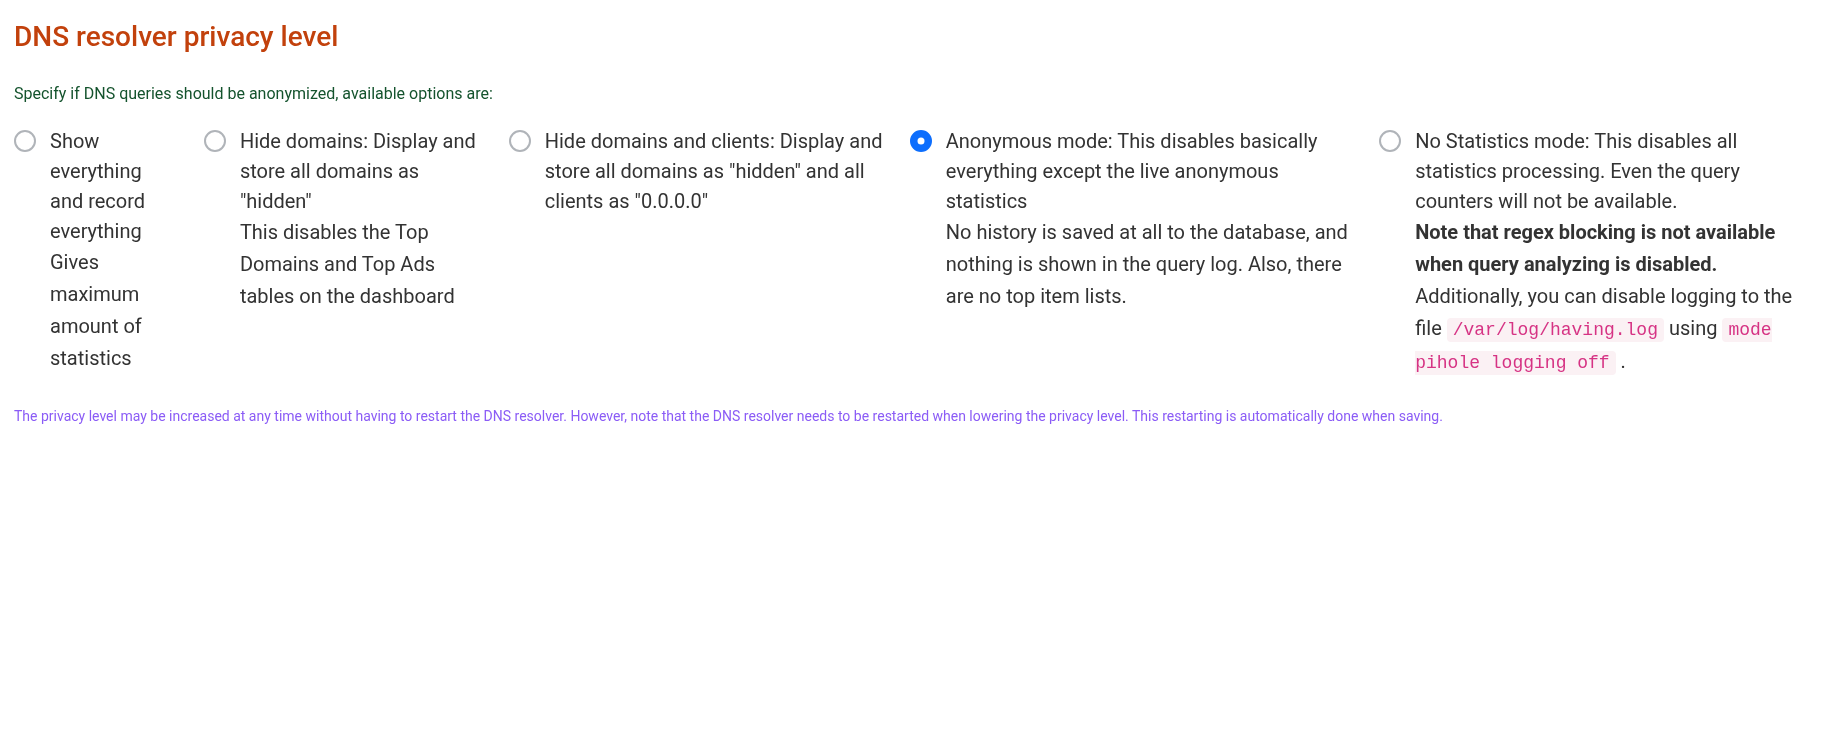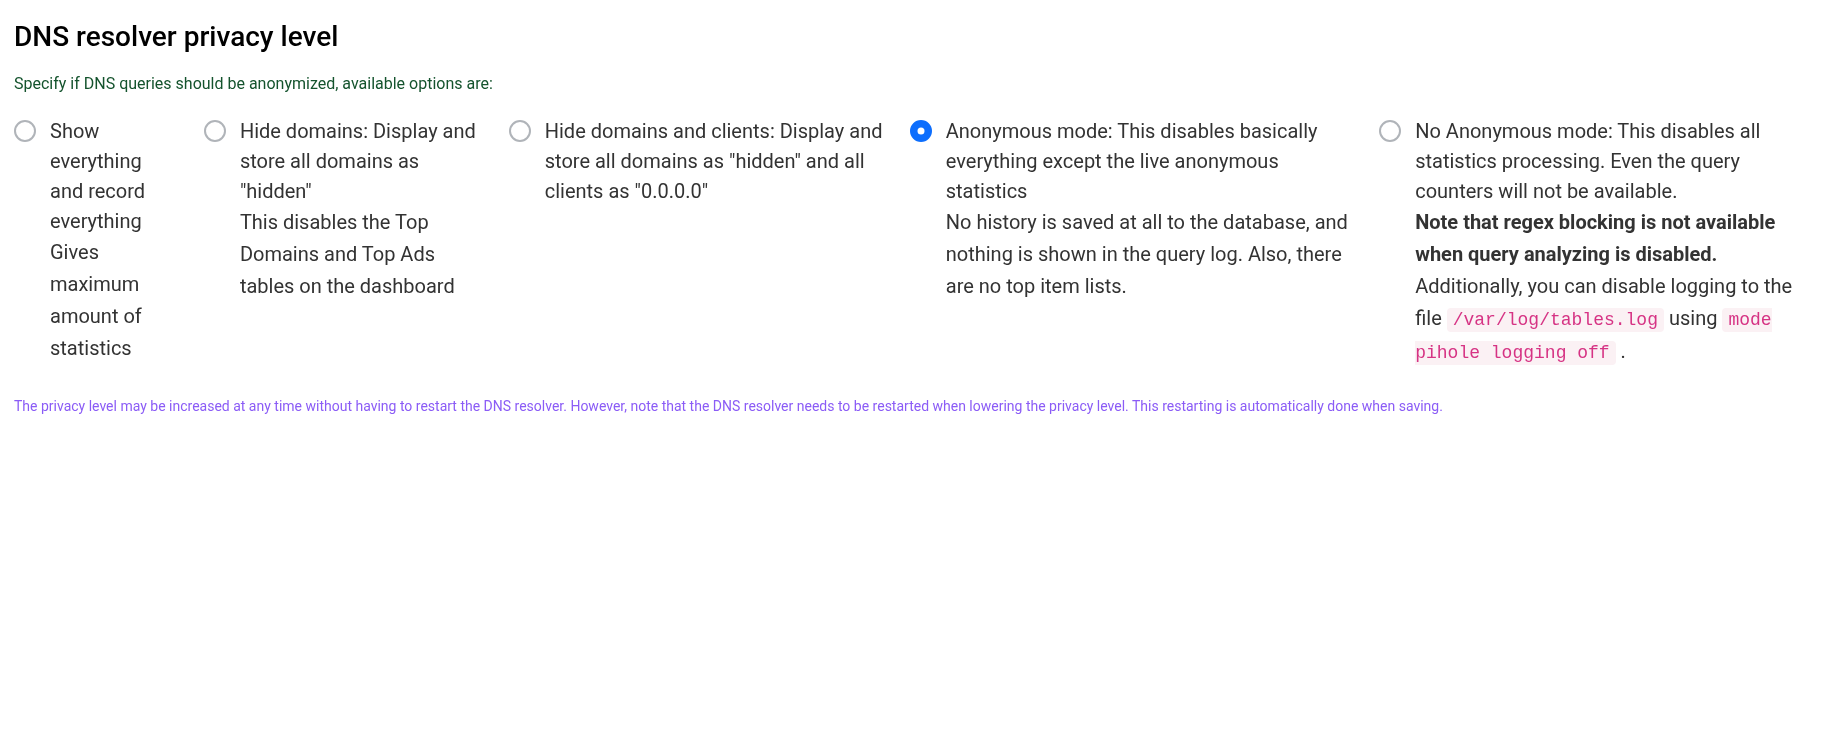--- a/index.html
+++ b/index.html
@@ -11,22 +11,22 @@
     font-family: -apple-system, BlinkMacSystemFont, "Segoe UI", Roboto, "Helvetica Neue", Arial, sans-serif;
     color: #212529;
     background: #ffffff;
     padding: 16px 14px;
     font-size: 20px;
     line-height: 1.5;
   }
   h2.section-title {
     font-size: 28px;
     font-weight: 500;
-    color: #000000;
-    margin-bottom: 14px;
+    color: #c2410c;
+    margin-bottom: 24px;
   }
   p.intro {
     font-size: 16px;
     color: #14532d;
     margin-bottom: 20px;
   }
   .radio-group {
     display: flex;
     flex-direction: row;
     gap: 26px;
@@ -130,23 +130,23 @@
     <div class="radio-circle selected"></div>
     <div class="radio-content">
       <div class="radio-label">Anonymous mode: This disables basically everything except the live anonymous statistics</div>
       <div class="radio-desc">No history is saved at all to the database, and nothing is shown in the query log. Also, there are no top item lists.</div>
     </div>
   </div>
 
   <div class="radio-item">
     <div class="radio-circle"></div>
     <div class="radio-content">
-      <div class="radio-label">No Anonymous mode: This disables all statistics processing. Even the query counters will not be available.</div>
+      <div class="radio-label">No Statistics mode: This disables all statistics processing. Even the query counters will not be available.</div>
       <div class="radio-desc">
         <span class="bold">Note that regex blocking is not available when query analyzing is disabled.</span><br>
-        <span>Additionally, you can disable logging to the file </span><code class="inline">/var/log/tables.log</code><span> using </span><code class="inline">mode pihole logging off</code><span> .</span>
+        <span>Additionally, you can disable logging to the file </span><code class="inline">/var/log/having.log</code><span> using </span><code class="inline">mode pihole logging off</code><span> .</span>
       </div>
     </div>
   </div>
 
 </div>
 
 <p class="footer-note">The privacy level may be increased at any time without having to restart the DNS resolver. However, note that the DNS resolver needs to be restarted when lowering the privacy level. This restarting is automatically done when saving.</p>
 
 </body></html>

